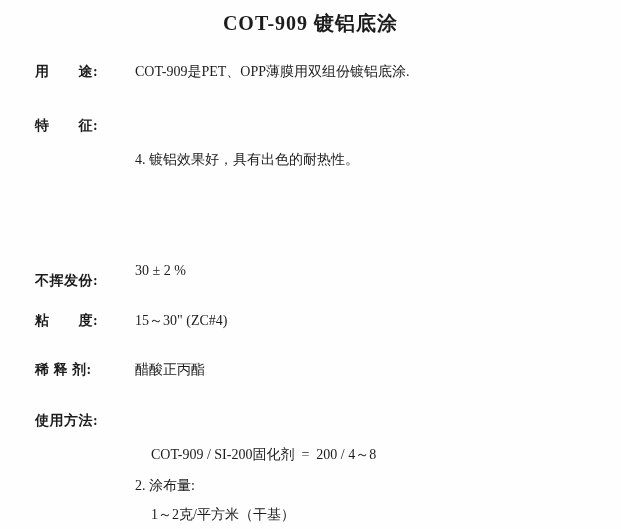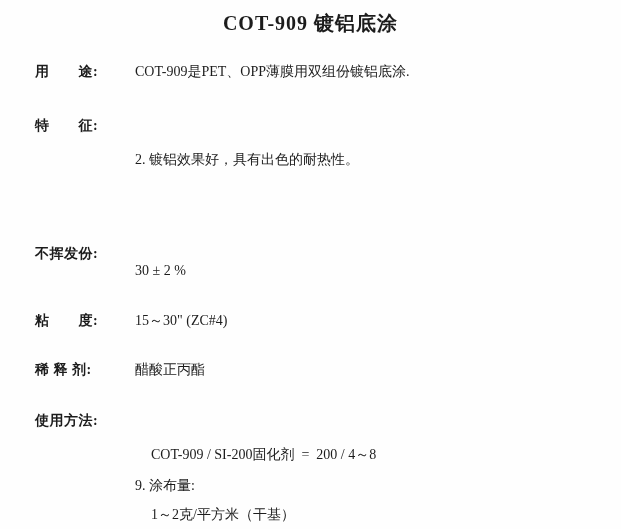--- a/index.html
+++ b/index.html
@@ -49,29 +49,29 @@
 <body>
 
 <div class="page">
 
   <div class="title">COT-909 镀铝底涂</div>
 
   <div class="line label" style="top:62px">用　　途:</div>
   <div class="line content" style="top:62px">COT-909是PET、OPP薄膜用双组份镀铝底涂.</div>
 
   <div class="line label" style="top:116px">特　　征:</div>
-  <div class="line content" style="top:150px">2. 镀铝效果好，具有出色的耐热性。</div>
+  <div class="line content" style="top:150px">4. 镀铝效果好，具有出色的耐热性。</div>
 
-  <div class="line label" style="top:244px">不挥发份:</div>
+  <div class="line label" style="top:271px">不挥发份:</div>
   <div class="line content" style="top:261px">30 ± 2 %</div>
 
   <div class="line label" style="top:311px">粘　　度:</div>
   <div class="line content" style="top:311px">15～30" (ZC#4)</div>
 
   <div class="line label" style="top:360px">稀 释 剂:</div>
   <div class="line content" style="top:360px">醋酸正丙酯</div>
 
   <div class="line label" style="top:411px">使用方法:</div>
   <div class="line indent" style="top:445px">COT-909 / SI-200固化剂  =  200 / 4～8</div>
-  <div class="line content" style="top:476px">9. 涂布量:</div>
+  <div class="line content" style="top:476px">2. 涂布量:</div>
   <div class="line indent" style="top:505px">1～2克/平方米（干基）</div>
 
 </div>
 
 </body></html>

